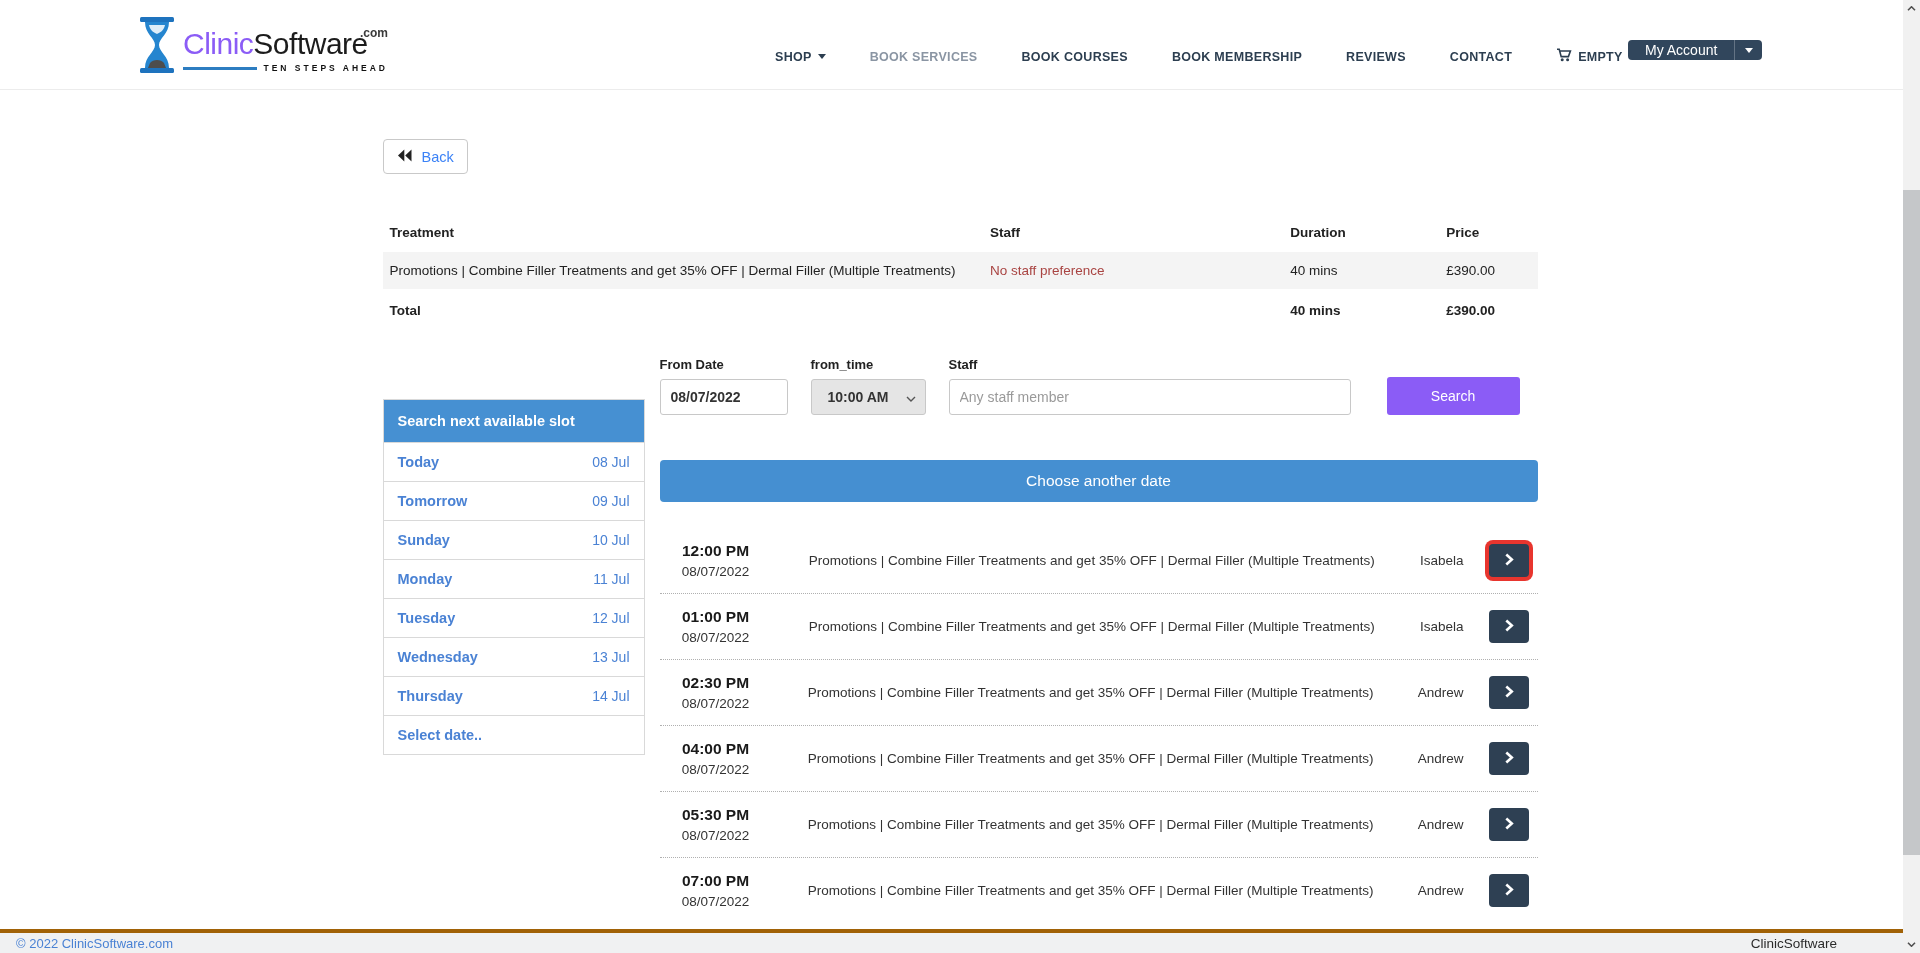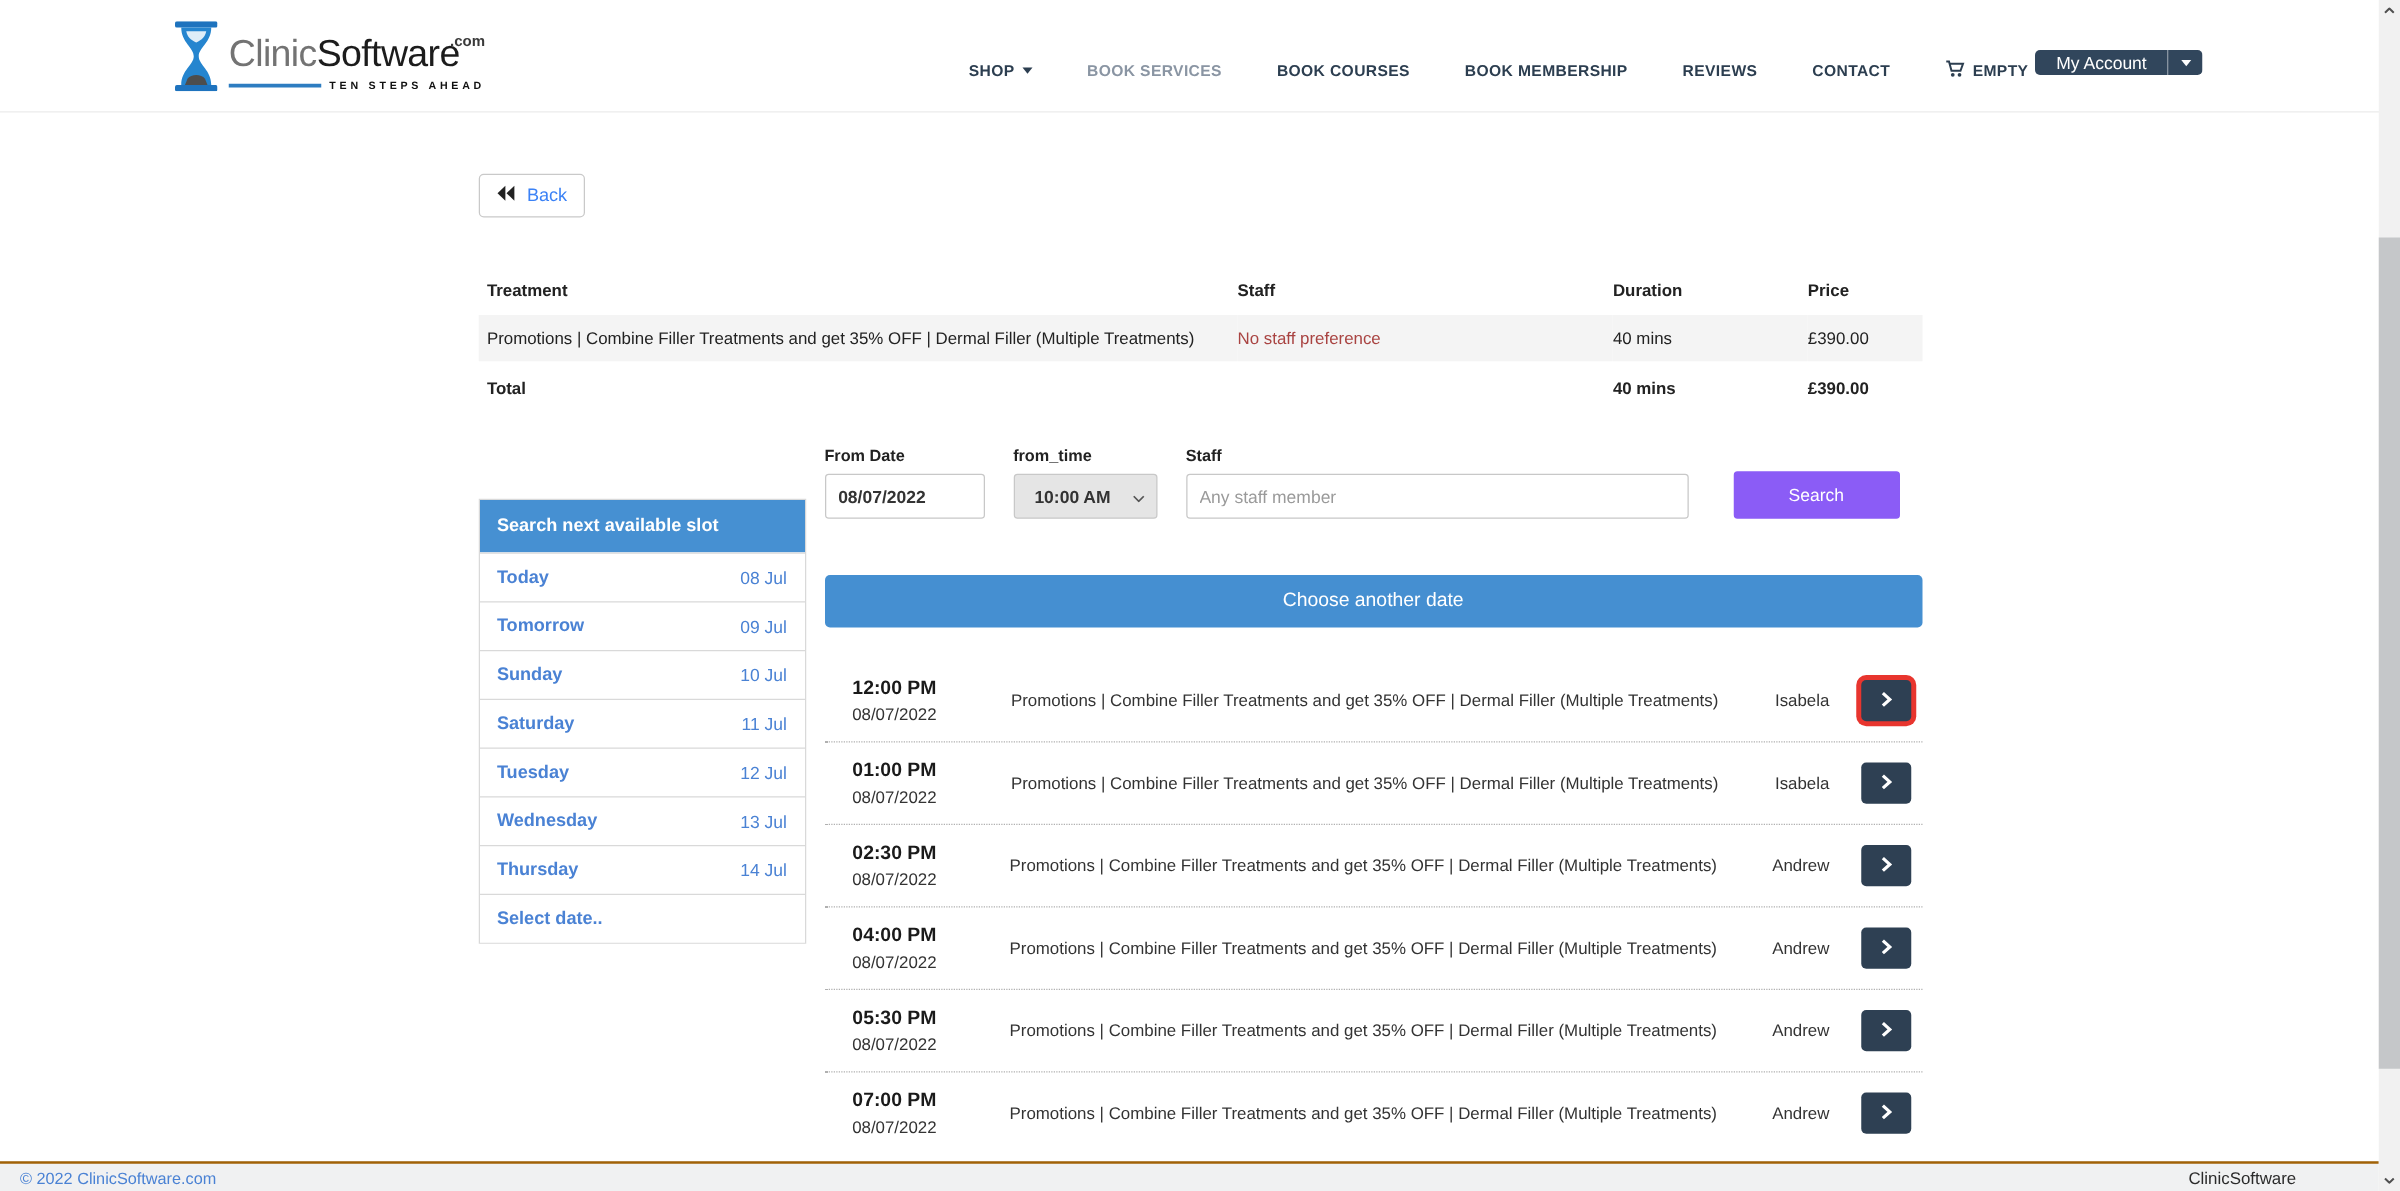--- a/index.html
+++ b/index.html
@@ -7,21 +7,21 @@
   html,body { width:1920px; height:953px; overflow:hidden; }
   body { font-family:"Liberation Sans", sans-serif; background:#fff; position:relative; }
 
   
   header { position:relative; height:90px; background:#fff; border-bottom:1px solid #ececec; }
 
   .logo { position:absolute; left:140px; top:17px; display:flex; gap:9px; cursor:pointer; }
   .logo-icon svg { display:block; }
   .logo-text { width:205px; }
   .brand-row { position:relative; font-size:30px; line-height:32px; margin-top:11px; letter-spacing:-0.5px; white-space:nowrap; }
-  .brand-clinic { color:#737373; }
+  .brand-clinic { color:#8b5cf6; }
   .brand-software { color:#1c1c1c; }
   .brand-tld { position:absolute; right:0; top:-11px; font-size:12px; font-weight:bold; color:#3a3a3a; letter-spacing:0; }
   .tagline-row { display:flex; align-items:center; gap:6px; margin-top:3px; }
   .tagline-line { flex:1; height:3px; background:#2d7dc1; }
   .tagline { font-size:8.5px; font-weight:bold; letter-spacing:3px; color:#111; white-space:nowrap; }
 
   nav { position:absolute; left:765px; top:48px; display:flex; gap:24px; }
   .nav-item { display:flex; cursor:pointer; }
   .nav-label { font-size:12.5px; font-weight:bold; color:#2c3e50; letter-spacing:0.3px; padding:0 10px; white-space:nowrap; display:flex; align-items:center; gap:6px; }
   .nav-underline { height:4px; background:#d8dce0; margin-top:9px; border-radius:1px; }
@@ -78,21 +78,21 @@
   .slot-row:last-child { border-bottom:none; }
   .slot-time { width:100px; flex:none; padding-left:12px; }
   .slot-time .time { font-size:15.5px; font-weight:bold; color:#1a1a1a; }
   .slot-time .date { font-size:13.5px; color:#333; margin-top:4px; }
   .slot-desc { flex:1; font-size:13.5px; color:#333; margin-left:4px; }
   .slot-staff { font-size:13.5px; color:#333; margin-right:25px; }
   .slot-btn { width:40px; height:33px; background:#2e4053; border:none; border-radius:4px; display:flex; align-items:center; justify-content:center; flex:none; margin-right:9px; cursor:pointer; }
   .slot-btn.selected { box-shadow:0 0 0 4px #e8352e; }
 
   
-  footer { position:absolute; left:0; bottom:0; width:1903px; height:24px; background:#f0f1f2; border-top:2px solid #a16207; display:flex; align-items:center; justify-content:space-between; padding:0 66px 0 16px; font-size:13px; }
+  footer { position:absolute; left:0; bottom:0; width:1903px; height:24px; background:#f0f1f2; border-top:4px solid #a16207; display:flex; align-items:center; justify-content:space-between; padding:0 66px 0 16px; font-size:13px; }
   footer a { color:#4a82d4; text-decoration:none; cursor:pointer; }
   .footer-brand { color:#2b2b2b; font-size:13.5px; }
 
   
   .scrollbar { position:absolute; right:0; top:0; width:17px; height:953px; background:#f1f1f1; }
   .sb-btn { position:absolute; left:0; width:17px; height:17px; display:flex; align-items:center; justify-content:center; cursor:pointer; }
   .sb-up { top:0; } .sb-down { bottom:0; }
   .sb-thumb { position:absolute; left:0; top:190px; width:17px; height:665px; background:#c5c7c9; cursor:pointer; }
 </style>
 </head>
@@ -219,21 +219,21 @@
       </div>
       <div class="sidebar-item">
         <span class="day">Tomorrow</span>
         <span class="date">09 Jul</span>
       </div>
       <div class="sidebar-item">
         <span class="day">Sunday</span>
         <span class="date">10 Jul</span>
       </div>
       <div class="sidebar-item">
-        <span class="day">Saturday</span>
+        <span class="day">Monday</span>
         <span class="date">11 Jul</span>
       </div>
       <div class="sidebar-item">
         <span class="day">Tuesday</span>
         <span class="date">12 Jul</span>
       </div>
       <div class="sidebar-item">
         <span class="day">Wednesday</span>
         <span class="date">13 Jul</span>
       </div>

